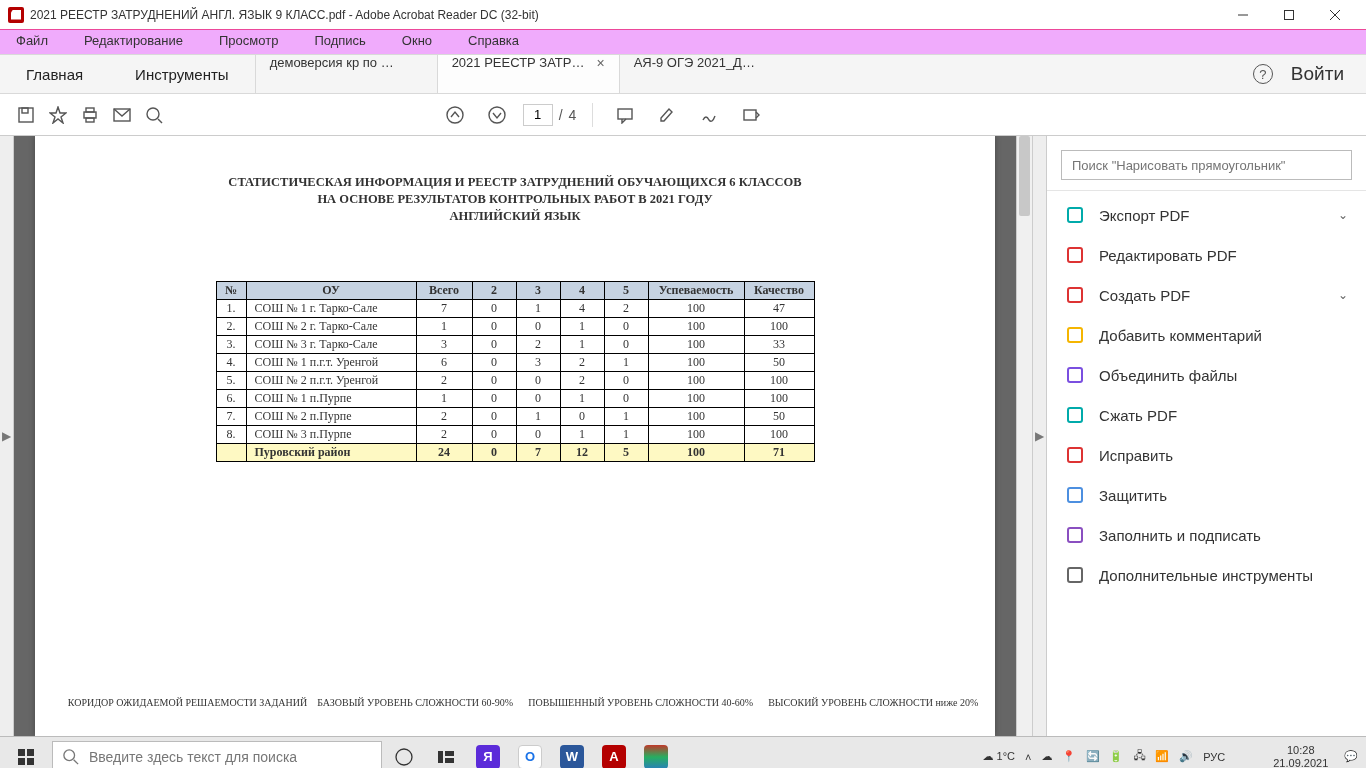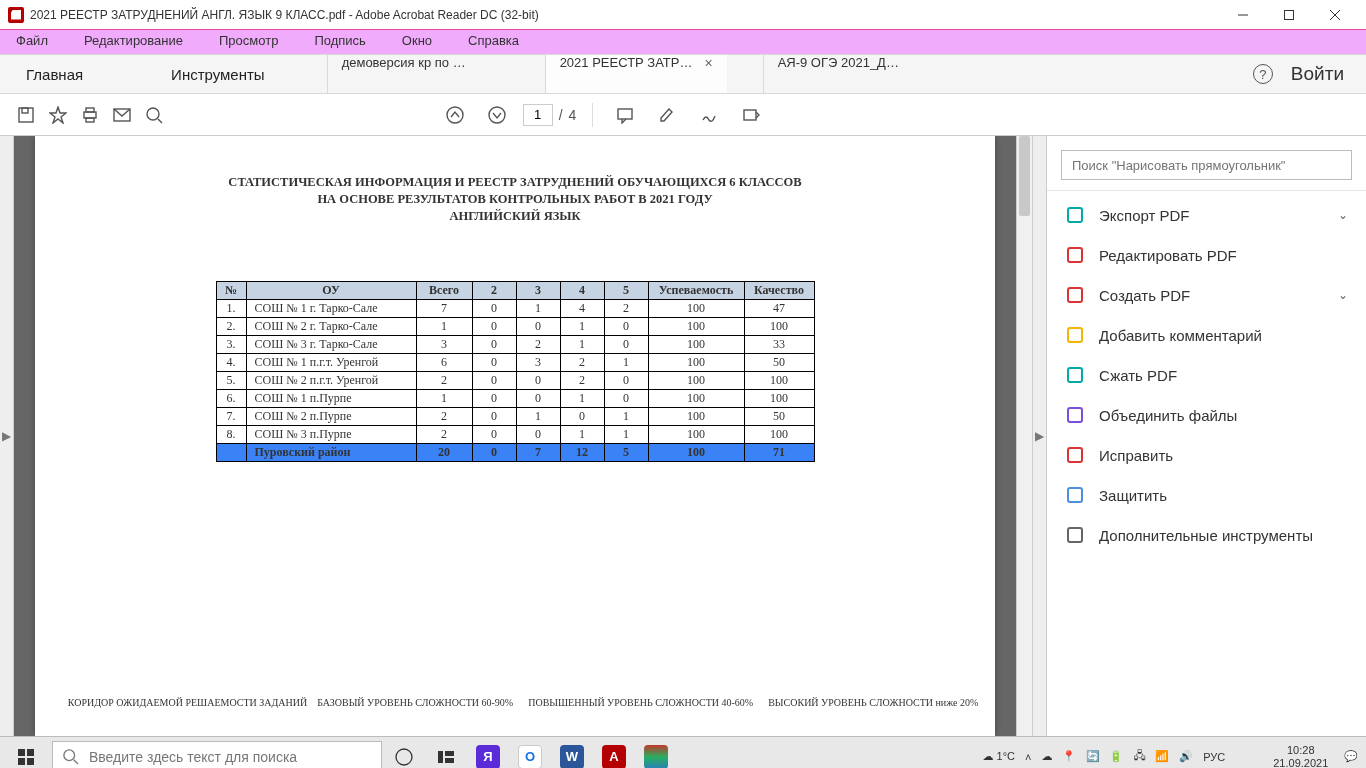--- a/index.html
+++ b/index.html
@@ -6,21 +6,21 @@
   html, body { margin:0; padding:0; width:1366px; height:768px; font-family:"Segoe UI",Arial,sans-serif; font-size:12px; color:#333; overflow:hidden; background:#fff;}
   .titlebar { height:30px; display:flex; align-items:center; padding:0 8px; background:#fff; border-bottom:1px solid #ec4899;}
   .titlebar .icon { width:16px; height:16px; background:#b40000; border-radius:2px; margin-right:6px; position:relative;}
   .titlebar .icon:before{content:"";position:absolute;inset:3px;background:#fff;clip-path:polygon(20% 0,100% 0,100% 100%,0 100%,0 30%);}
   .titlebar-title { flex:0 0 auto; font-size:12px; color:#333;}
   .titlebar .spacer { flex:1;}
   .winbtn { width:46px; height:30px; display:flex; align-items:center; justify-content:center; }
   .winbtn svg { width:10px; height:10px; stroke:#333; fill:none; stroke-width:1;}
   .menubar { height:24px; display:flex; padding:0 6px; gap:16px; background:#f0abfc;}
   .menubar span { padding:3px 10px; font-size:13px;}
-  .topnav { height:40px; display:flex; align-items:stretch; background:#f5f5f5; border-top:1px solid #d9d9d9; border-bottom:1px solid #d9d9d9;gap:36px;}
+  .topnav { height:40px; display:flex; align-items:stretch; background:#f5f5f5; border-top:1px solid #d9d9d9; border-bottom:1px solid #d9d9d9;}
   .topnav .navlink { padding:0 26px; display:flex; align-items:center; font-size:15px; color:#222;}
   .topnav .navlink + .navlink { }
   .topnav .tab { border-left:1px solid #d9d9d9; min-width:182px; padding:0 14px; display:flex; align-items:flex-start; font-size:13px; color:#333; position:relative; justify-content:space-between;}
   .topnav .tab.active { background:#fdfdfd; }
   .topnav .tab .tclose{font-size:14px;color:#666;margin-left:10px;}
   .topnav .flex{flex:1;}
   .topnav .right { display:flex; align-items:center; gap:18px; padding:0 22px;}
   .topnav .help{width:20px;height:20px;border:1.5px solid #555;border-radius:50%;display:flex;align-items:center;justify-content:center;font-size:13px;color:#555;}
   .topnav .login{font-size:19px;}
   .toolbar { height:42px; display:flex; align-items:center; background:#fff; border-bottom:1px solid #ccc; padding:0 10px;}
@@ -35,21 +35,21 @@
   .edge.right{border-left:1px solid #ccc;border-right:none;}
   .viewer{flex:1;background:#666;display:flex;justify-content:center;position:relative;overflow:hidden;}
   .vscroll{width:16px;background:#f0f0f0;border-left:1px solid #ccc;position:relative;}
   .vscroll .thumb{position:absolute;top:0;left:2px;right:2px;height:80px;background:#c8c8c8;border-radius:2px;}
   .page{width:960px;height:600px;margin-top:0;background:#fff;padding:38px 70px 20px;font-family:"Times New Roman",serif;position:relative;box-shadow:0 0 6px rgba(0,0,0,.3);}
   .page .t1{text-align:center;font-weight:bold;font-size:12.5px;line-height:1.35;}
   .page table{border-collapse:collapse;margin:56px auto 0;font-size:12px;}
   .page th,.page td{border:1px solid #000;padding:1px 6px;text-align:center;white-space:nowrap;}
   .page th{background:#c6d3e2;font-weight:bold;}
   .page td.l{text-align:left;padding-left:8px;padding-right:8px;}
-  .page tr.tot td{background:#3b82f6;font-weight:bold;}
+  .page tr.tot td{background:#fef9c3;font-weight:bold;}
   .page .footer{position:absolute;bottom:28px;left:16px;right:0;text-align:center;font-size:10px;white-space:nowrap;}
   .rightpanel{width:320px;background:#fff;border-left:1px solid #ccc;display:flex;flex-direction:column;}
   .rightpanel .search{margin:14px 14px 10px;}
   .rightpanel input{width:100%;height:30px;border:1px solid #bbb;padding:0 10px;font-size:13px;}
   .tool-item{display:flex;align-items:center;padding:10px 18px;font-size:15px;color:#333;gap:14px;}
   .tool-item .ti{width:20px;height:20px;display:flex;align-items:center;justify-content:center;}
   .tool-item .chev{margin-left:auto;color:#666;font-size:12px;}
   .tool-item:first-of-type{border-top:1px solid #e5e5e5;padding-top:14px;}
   .taskbar{height:40px;background:#e8e8e8;border-top:1px solid #bbb;display:flex;align-items:center;padding:0 2px;gap:2px;}
   .taskbar .start{width:48px;height:40px;display:flex;align-items:center;justify-content:center;}
@@ -300,21 +300,21 @@
               <td>0</td>
               <td>0</td>
               <td>1</td>
               <td>1</td>
               <td>100</td>
               <td>100</td>
             </tr>
             <tr class="tot">
               <td></td>
               <td class="l">Пуровский район</td>
-              <td>20</td>
+              <td>24</td>
               <td>0</td>
               <td>7</td>
               <td>12</td>
               <td>5</td>
               <td>100</td>
               <td>71</td>
             </tr>
           </tbody>
       </table>
       <div class="footer">КОРИДОР ОЖИДАЕМОЙ РЕШАЕМОСТИ ЗАДАНИЙ&nbsp;&nbsp;&nbsp;&nbsp;БАЗОВЫЙ УРОВЕНЬ СЛОЖНОСТИ 60-90%&nbsp;&nbsp;&nbsp;&nbsp;&nbsp;&nbsp;ПОВЫШЕННЫЙ УРОВЕНЬ СЛОЖНОСТИ 40-60%&nbsp;&nbsp;&nbsp;&nbsp;&nbsp;&nbsp;ВЫСОКИЙ УРОВЕНЬ СЛОЖНОСТИ ниже 20%</div>
@@ -356,49 +356,57 @@
         <div class="tool-item">
           <div class="ti">
             <svg viewBox="0 0 20 20" style="fill:none;stroke:#f5b500;stroke-width:2">
               <rect x="3" y="3" width="14" height="14" rx="2"></rect>
             </svg>
           </div>
           <span>Добавить комментарий</span>
         </div>
         <div class="tool-item">
           <div class="ti">
+            <svg viewBox="0 0 20 20" style="fill:none;stroke:#7a4fe0;stroke-width:2">
+              <rect x="3" y="3" width="14" height="14" rx="2"></rect>
+            </svg>
+          </div>
+          <span>Объединить файлы</span>
+        </div>
+        <div class="tool-item">
+          <div class="ti">
             <svg viewBox="0 0 20 20" style="fill:none;stroke:#0aa;stroke-width:2">
               <rect x="3" y="3" width="14" height="14" rx="2"></rect>
             </svg>
           </div>
           <span>Сжать PDF</span>
         </div>
         <div class="tool-item">
           <div class="ti">
-            <svg viewBox="0 0 20 20" style="fill:none;stroke:#7a4fe0;stroke-width:2">
-              <rect x="3" y="3" width="14" height="14" rx="2"></rect>
-            </svg>
-          </div>
-          <span>Объединить файлы</span>
-        </div>
-        <div class="tool-item">
-          <div class="ti">
             <svg viewBox="0 0 20 20" style="fill:none;stroke:#d33;stroke-width:2">
               <rect x="3" y="3" width="14" height="14" rx="2"></rect>
             </svg>
           </div>
           <span>Исправить</span>
         </div>
         <div class="tool-item">
           <div class="ti">
             <svg viewBox="0 0 20 20" style="fill:none;stroke:#4c8fe0;stroke-width:2">
               <rect x="3" y="3" width="14" height="14" rx="2"></rect>
             </svg>
           </div>
           <span>Защитить</span>
+        </div>
+        <div class="tool-item">
+          <div class="ti">
+            <svg viewBox="0 0 20 20" style="fill:none;stroke:#8a4fc0;stroke-width:2">
+              <rect x="3" y="3" width="14" height="14" rx="2"></rect>
+            </svg>
+          </div>
+          <span>Заполнить и подписать</span>
         </div>
         <div class="tool-item">
           <div class="ti">
             <svg viewBox="0 0 20 20" style="fill:none;stroke:#666;stroke-width:2">
               <rect x="3" y="3" width="14" height="14" rx="2"></rect>
             </svg>
           </div>
           <span>Дополнительные инструменты</span>
         </div>
       </div>

